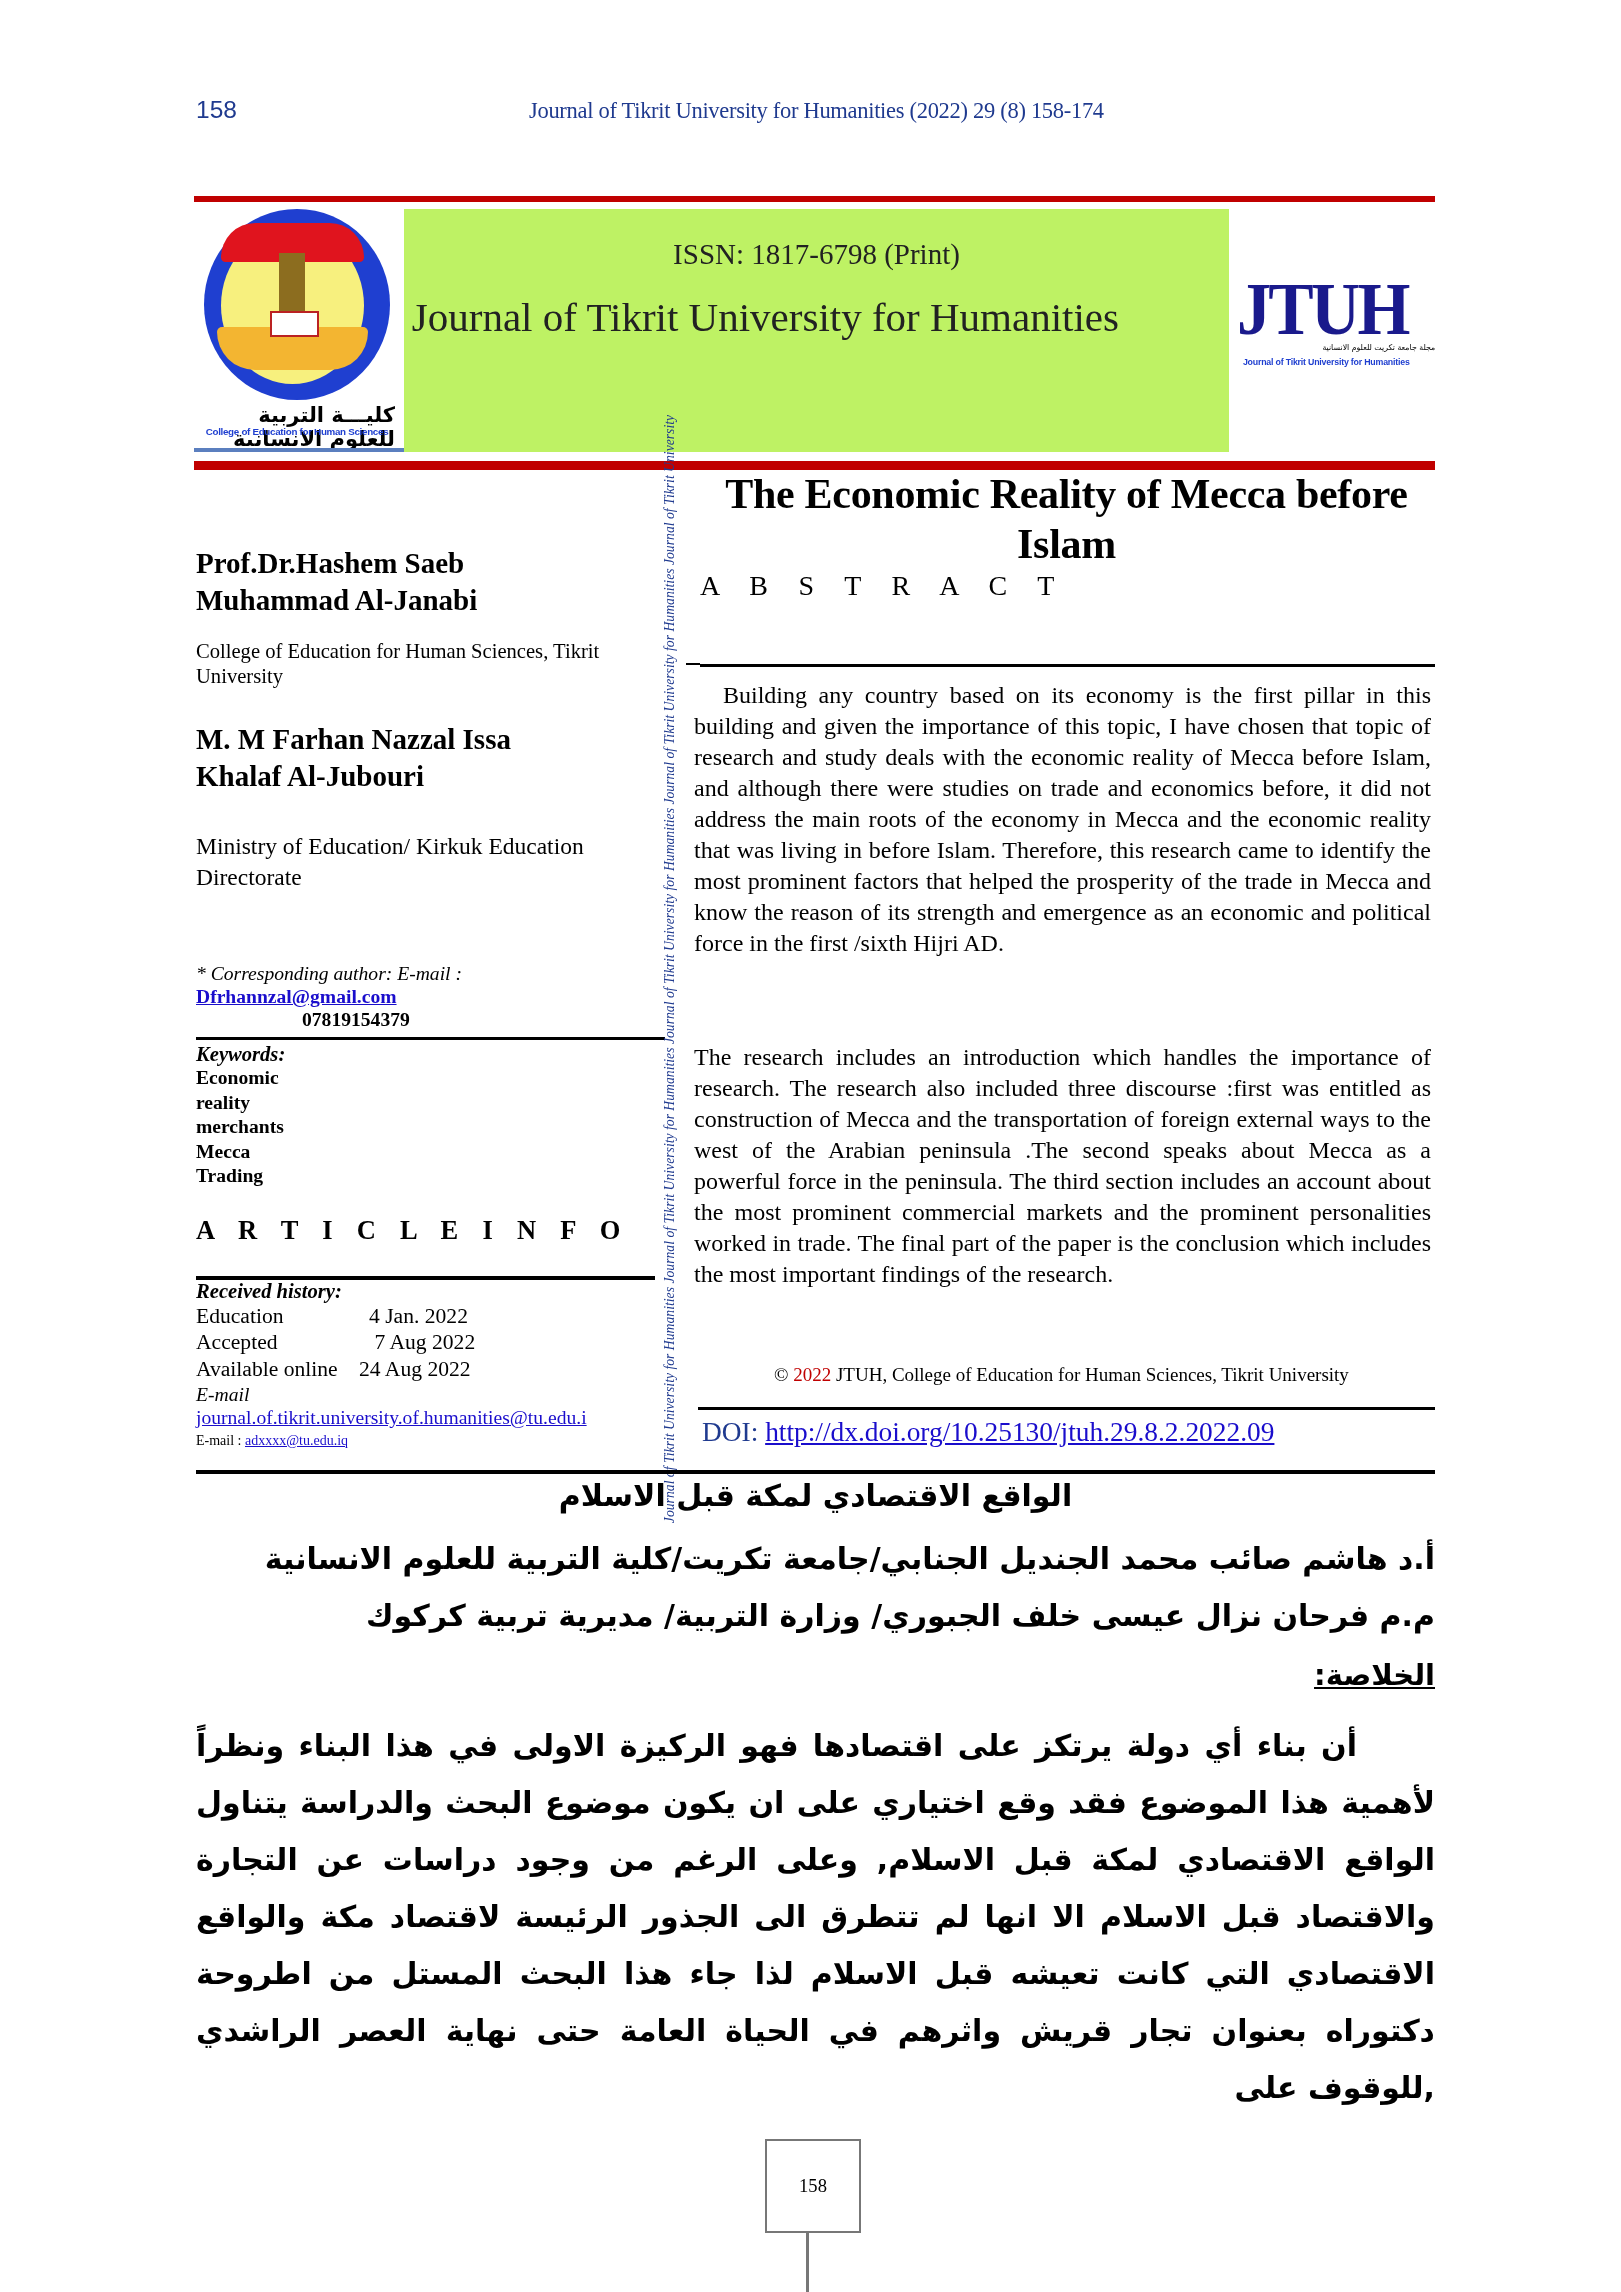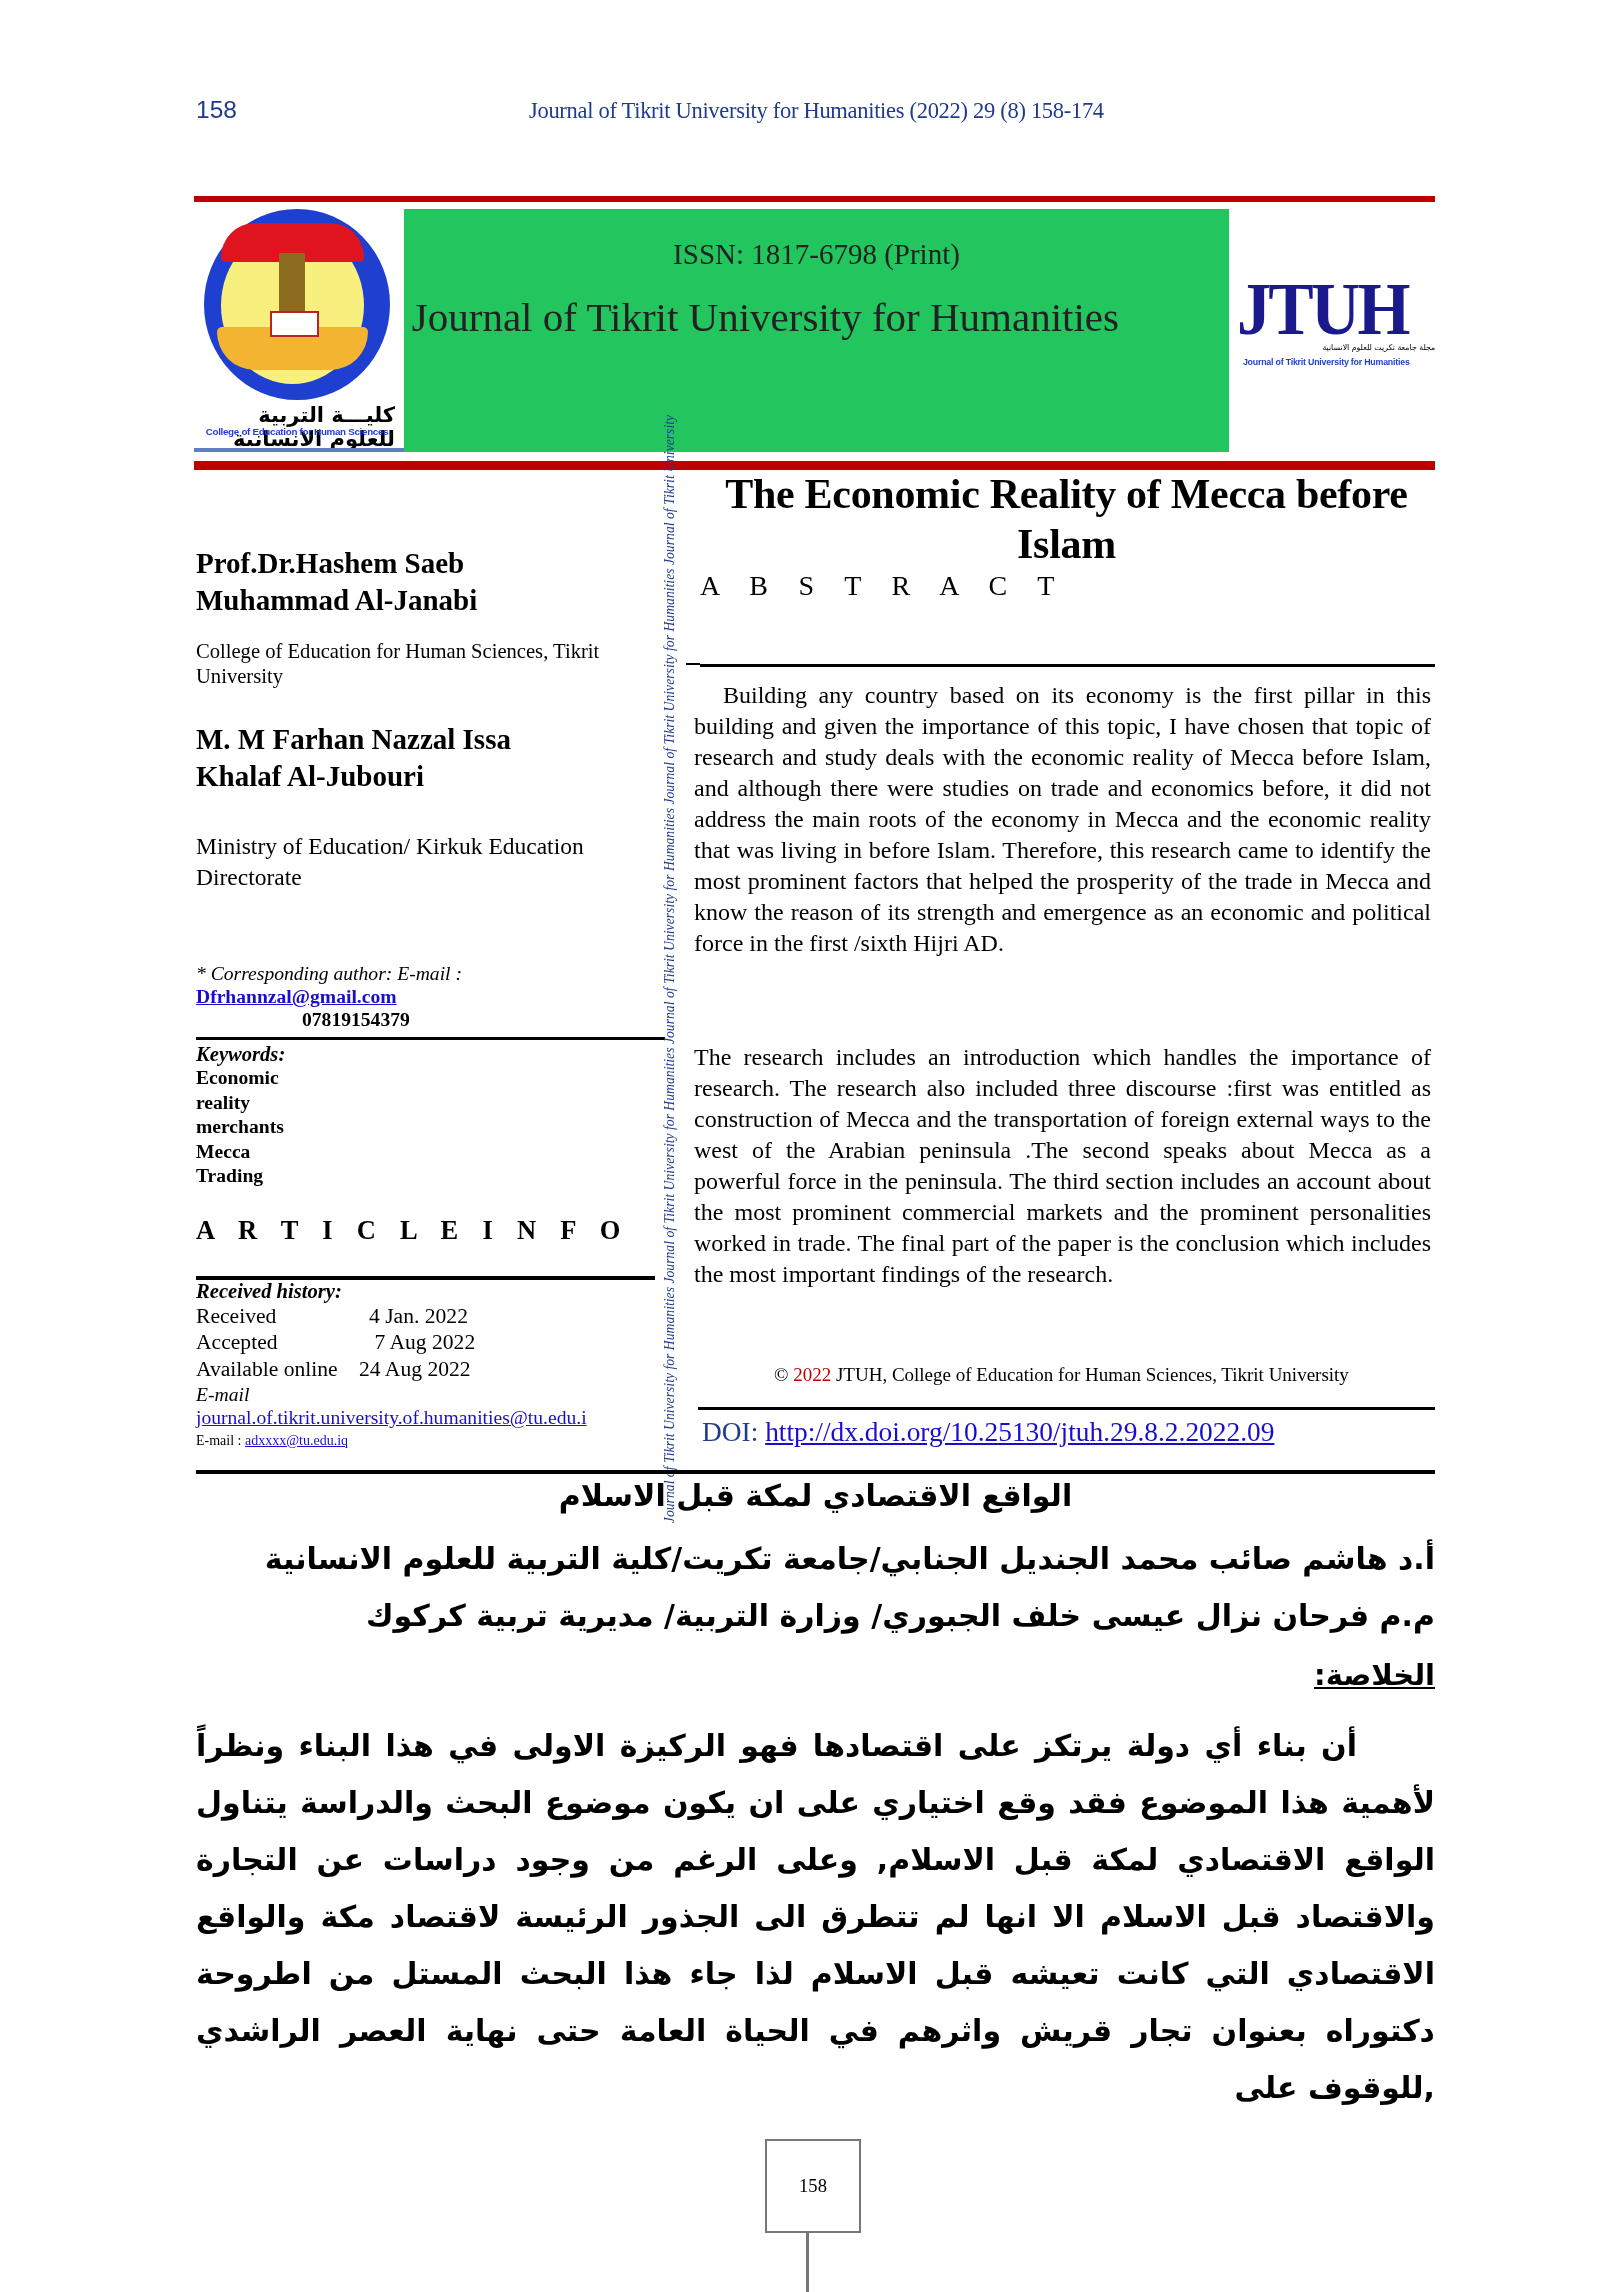--- a/index.html
+++ b/index.html
@@ -19,21 +19,21 @@
   .logo-left { left:199px; top:209px; width:196px; height:230px; }
   .logo-left .seal { position:absolute; left:4.9px; top:0; width:186px; height:191px; border-radius:50%; background:#1f3fd0; }
   .logo-left .seal-inner { position:absolute; left:21.6px; top:17.6px; width:143px; height:157px; border-radius:50%; background:#f7f07e; }
   .logo-left .ribbon-top { position:absolute; left:21.6px; top:13.7px; width:143px; height:39px; background:#e0141e; border-radius:59px 59px 7.8px 7.8px; }
   .logo-left .ribbon-bottom { position:absolute; left:17.6px; top:118px; width:151px; height:43px; background:#f3b531; border-radius:7.8px 7.8px 59px 59px; }
   .logo-left .tower { position:absolute; left:80px; top:44px; width:25.5px; height:69px; background:#8c6d1f; }
   .logo-left .book { position:absolute; left:71px; top:102px; width:45px; height:21.6px; background:#fff; border:2px solid #b22; }
   .logo-left .ar { position:absolute; left:0; top:194px; width:196px; text-align:right; font-family:"DejaVu Sans", sans-serif; font-weight:bold; font-size:21px; color:#000; direction:rtl; }
   .logo-left .en { position:absolute; left:0; top:217px; width:196px; text-align:center; font-family:"Liberation Sans", sans-serif; font-weight:bold; font-size:9.8px; color:#1f3fd0; letter-spacing:-0.3px; white-space:nowrap; }
 
-  .banner { left:404px; top:209px; width:825px; height:243px; background:#22c55e; }
+  .banner { left:404px; top:209px; width:825px; height:243px; background:#bef264; }
   .banner .issn { position:absolute; left:0; width:100%; top:29px; text-align:center; font-size:29px; color:#222; }
   .banner .jname { position:absolute; left:7.8px; top:84px; font-size:41px; color:#222; white-space:nowrap; }
   .banner .online { position:absolute; left:0; width:100%; top:165px; text-align:center; font-size:29px; color:#222; padding-left:9.8px; box-sizing:border-box; }
   .banner .online a { color:#1a0dcc; text-decoration:underline; }
 
   .jtuh { left:1237px; top:284px; width:206px; height:88px; }
   .jtuh .big { position:absolute; left:0; top:-11.8px; font-family:"Liberation Serif", serif; font-weight:bold; font-size:74px; color:#1a1a8c; letter-spacing:-2.9px; line-height:1; transform:scaleX(0.92); transform-origin:left; }
   .jtuh .ar { position:absolute; right:7.8px; top:59px; font-family:"DejaVu Sans", sans-serif; font-size:7.8px; color:#000; direction:rtl; }
   .jtuh .en { position:absolute; left:5.9px; top:73px; font-family:"Liberation Sans", sans-serif; font-weight:bold; font-size:8.8px; color:#1f3fd0; white-space:nowrap; letter-spacing:-0.2px; }
 
@@ -150,21 +150,21 @@
   <div>reality</div>
   <div>merchants</div>
   <div>Mecca</div>
   <div>Trading</div>
 </div>
 
 <div class="abs info-title">A R T I C L E   I N F O</div>
 <div class="abs hr hr-left2"></div>
 <div class="abs hist-title">Received history:</div>
 <div class="abs hist-row" style="top:1304px;">
-  <span class="lbl">Received</span><span>4  Jan.  2022</span>
+  <span class="lbl">Education</span><span>4  Jan.  2022</span>
 </div>
 <div class="abs hist-row" style="top:1330px;">
   <span class="lbl">Accepted</span><span> 7 Aug 2022</span>
 </div>
 <div class="abs hist-row" style="top:1357px;">
   <span class="lbl" style="width:163px;">Available online</span><span>24  Aug 2022</span>
 </div>
 <div class="abs hist-email-label">E-mail</div>
 <div class="abs hist-email">journal.of.tikrit.university.of.humanities@tu.edu.i</div>
 <div class="abs hist-email2"><span>E-mail : </span><a>adxxxx@tu.edu.iq</a></div>

